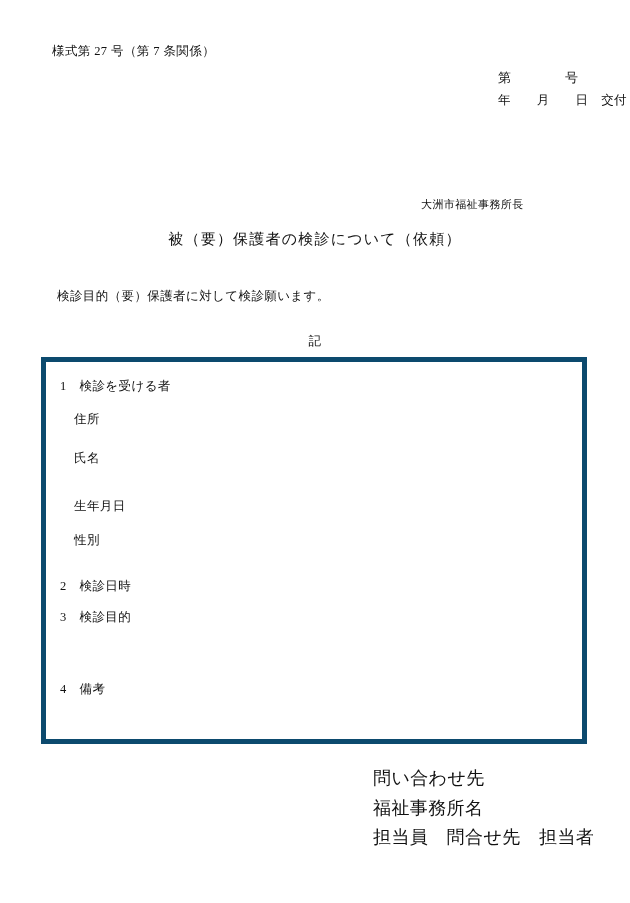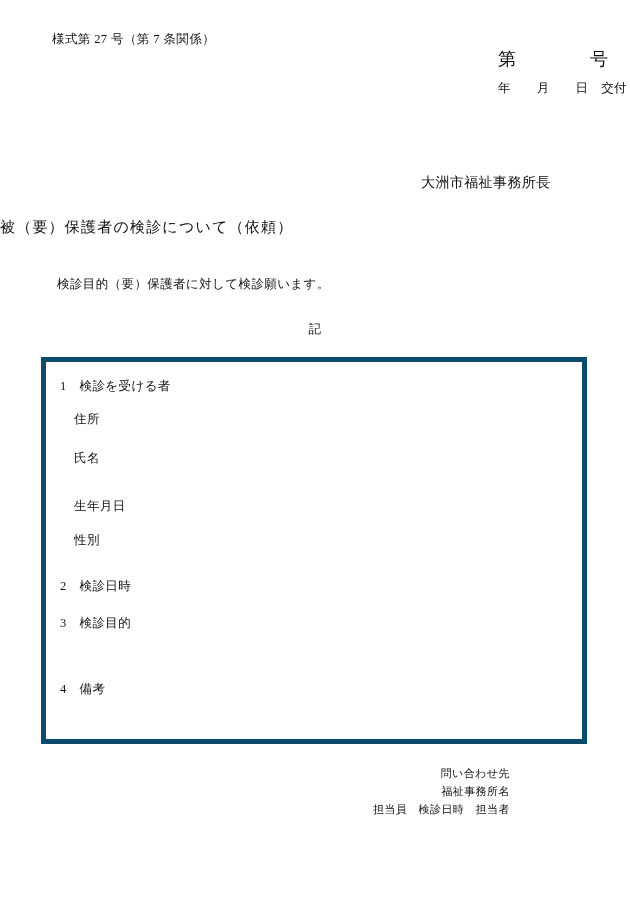--- a/index.html
+++ b/index.html
@@ -19,46 +19,47 @@
     overflow: hidden;
   }
   .t {
     position: absolute;
     white-space: pre;
     font-family: "Liberation Serif", "DejaVu Serif", serif;
     font-size: 12.5px;
     line-height: 1.2;
     letter-spacing: 0.4px;
     color: #111;
+    margin-top: 12px;
   }
   .form-no {
     top: 32px;
     left: 52px;
     font-size: 12.5px;
   }
   .doc-number {
-    top: 49px;
+    top: 58px;
     left: 498px;
-    font-size: 18px;
+    font-size: 13px;
   }
   .doc-date {
     top: 81px;
     left: 498px;
     font-size: 12.5px;
   }
   .addressee {
-    top: 175px;
+    top: 186px;
     left: 421px;
-    font-size: 14px;
+    font-size: 11px;
   }
   .title {
     top: 218px;
     left: 0;
     width: 630px;
-    text-align: left;
+    text-align: center;
     font-size: 15px;
     letter-spacing: 1.2px;
     white-space: pre;
   }
   .intro {
     top: 277px;
     left: 57px;
     font-size: 12.5px;
   }
   .ki {
@@ -84,30 +85,29 @@
     font-size: 12.5px;
     letter-spacing: 0.4px;
     color: #111;
   }
   .i1   { top: 16px;  left: 14px; }
   .i1a  { top: 49px;  left: 28px; }
   .i1b  { top: 88px;  left: 28px; }
   .i1c  { top: 136px; left: 28px; text-align: center; }
   .i1d  { top: 170px; left: 28px; }
   .i2   { top: 216px; left: 14px; }
-  .i3   { top: 253px; left: 14px; font-family: Liberation Serif, serif; }
+  .i3   { top: 247px; left: 14px; font-family: Liberation Serif, serif; }
   .i4   { top: 319px; left: 14px; text-align: right; }
 
   .footer {
     position: absolute;
     left: 373px;
     top: 764px;
-    font-size: 11px;
+    font-size: 18px;
     line-height: 1.65;
-    text-align: right;
   }
   .footer div {
     white-space: pre;
     letter-spacing: 0.4px;
     color: #111;
   }
 </style>
 </head>
 <body>
 
@@ -133,16 +133,16 @@
     <div class="b-item i1c">生年月日</div>
     <div class="b-item i1d">性別</div>
     <div class="b-item i2">2　検診日時</div>
     <div class="b-item i3">3　検診目的</div>
     <div class="b-item i4">4　備考</div>
   </div>
 
   <div class="footer">
     <div>問い合わせ先</div>
     <div>福祉事務所名</div>
-    <div>担当員　検診日時　担当者</div>
+    <div>担当員　問合せ先　担当者</div>
   </div>
 
 </div>
 
 </body></html>

